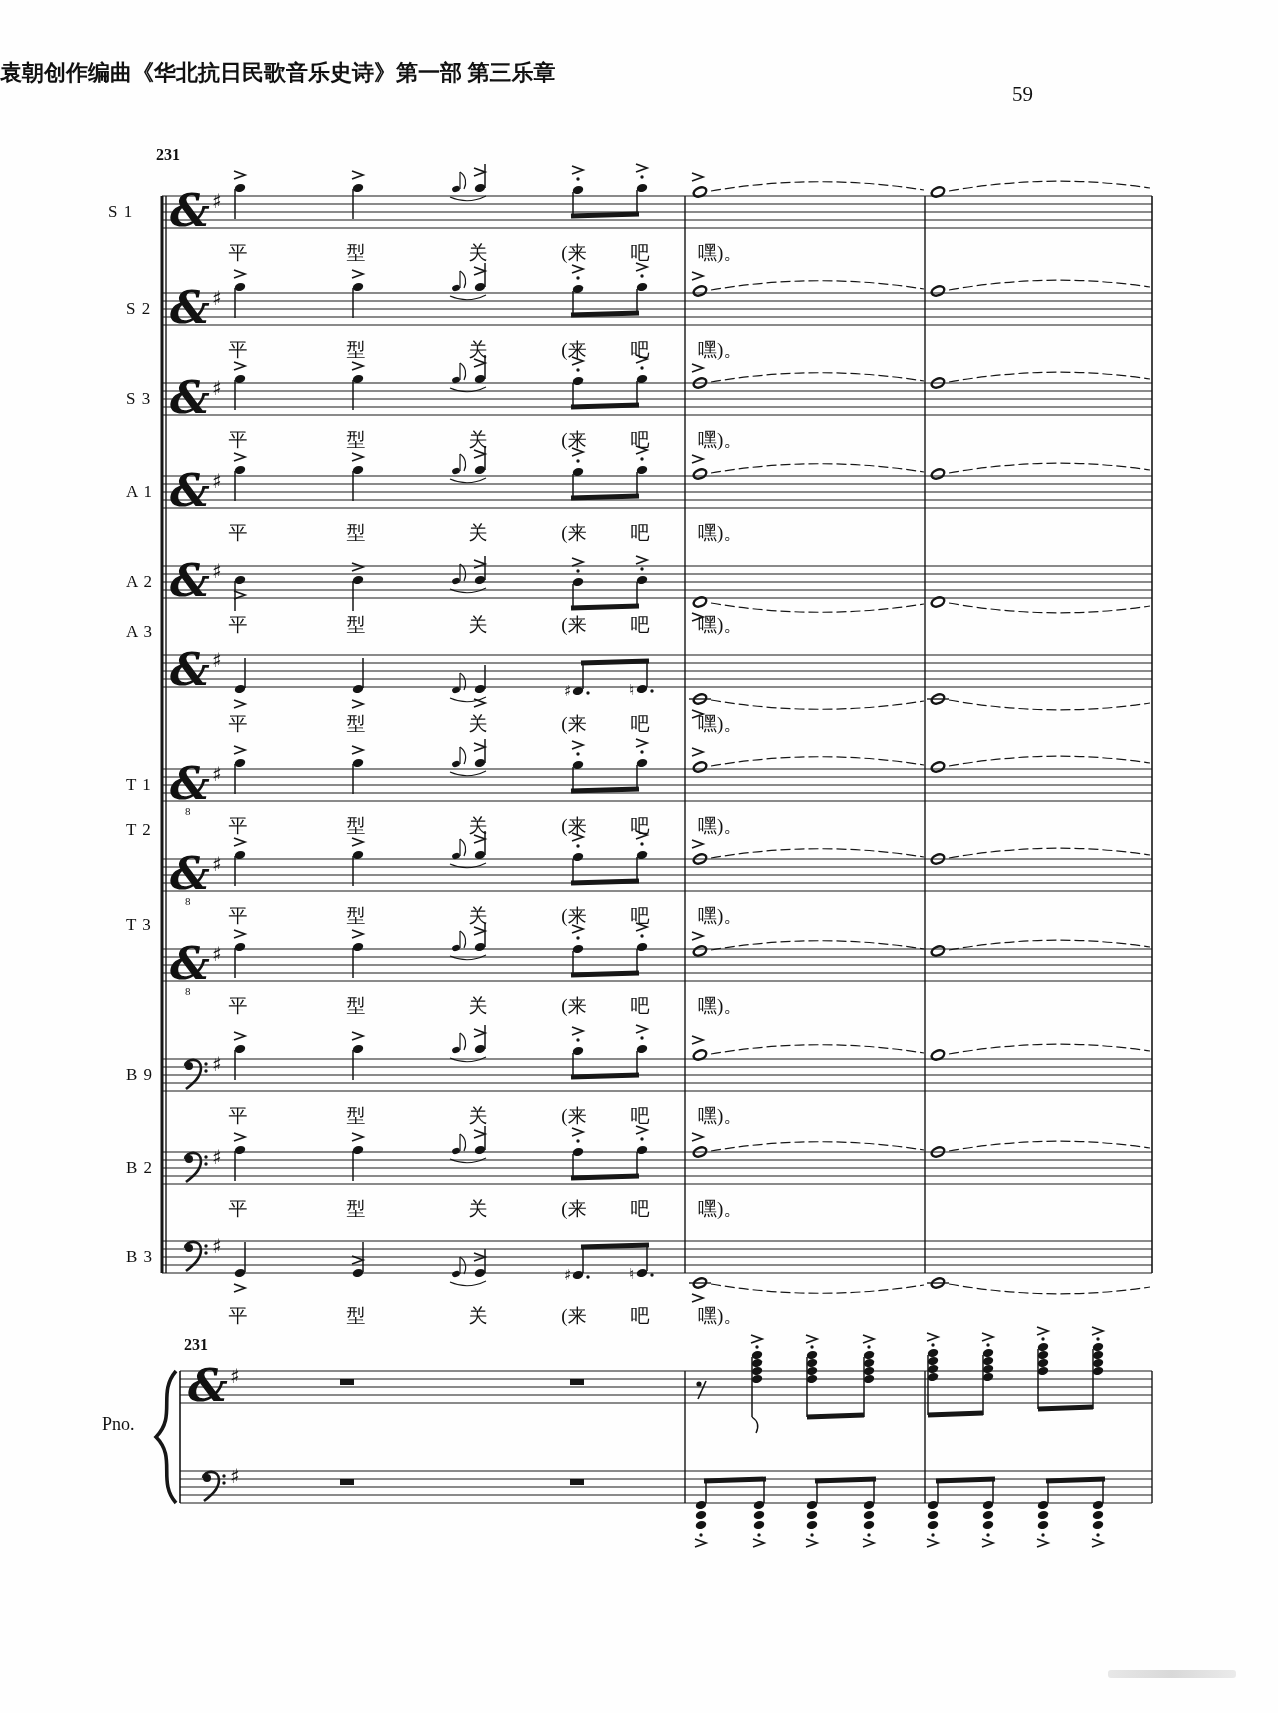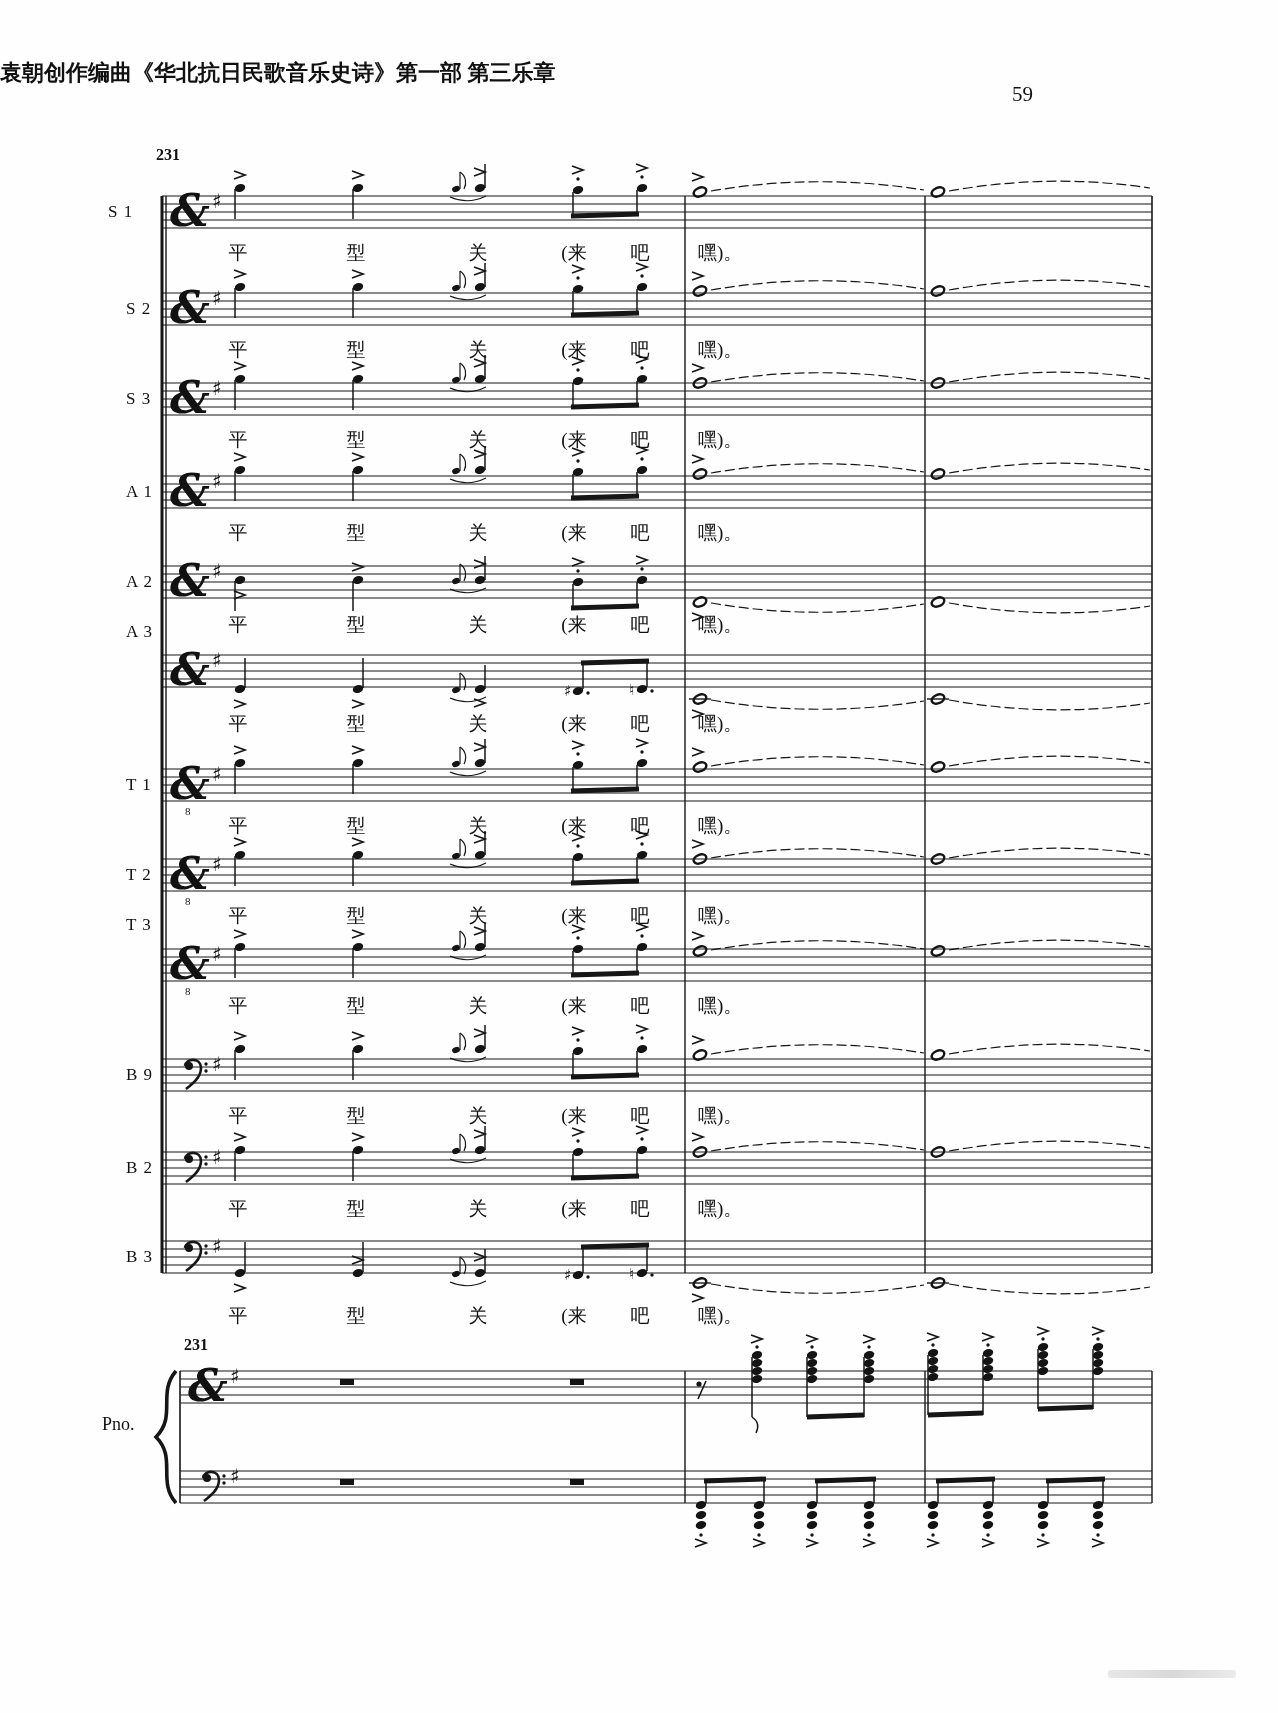--- a/index.html
+++ b/index.html
@@ -665,21 +665,21 @@
       <div class="lyric" style="left: 574px; top: 711px;">(来</div>
       <div class="lyric" style="left: 640px; top: 711px;">吧</div>
       <div class="lyric last" style="left: 698px; top: 711px;">嘿)。</div>
       <div class="voice-label" style="left: 126px; top: 775px;">T 1</div>
       <div class="lyric" style="left: 238px; top: 813px;">平</div>
       <div class="lyric" style="left: 356px; top: 813px;">型</div>
       <div class="lyric" style="left: 478px; top: 813px;">关</div>
       <div class="lyric" style="left: 574px; top: 813px;">(来</div>
       <div class="lyric" style="left: 640px; top: 813px;">吧</div>
       <div class="lyric last" style="left: 698px; top: 813px;">嘿)。</div>
-      <div class="voice-label" style="left: 126px; top: 865px;">T 2</div>
+      <div class="voice-label" style="left: 126px; top: 820px;">T 2</div>
       <div class="lyric" style="left: 238px; top: 903px;">平</div>
       <div class="lyric" style="left: 356px; top: 903px;">型</div>
       <div class="lyric" style="left: 478px; top: 903px;">关</div>
       <div class="lyric" style="left: 574px; top: 903px;">(来</div>
       <div class="lyric" style="left: 640px; top: 903px;">吧</div>
       <div class="lyric last" style="left: 698px; top: 903px;">嘿)。</div>
       <div class="voice-label" style="left: 126px; top: 915px;">T 3</div>
       <div class="lyric" style="left: 238px; top: 993px;">平</div>
       <div class="lyric" style="left: 356px; top: 993px;">型</div>
       <div class="lyric" style="left: 478px; top: 993px;">关</div>

